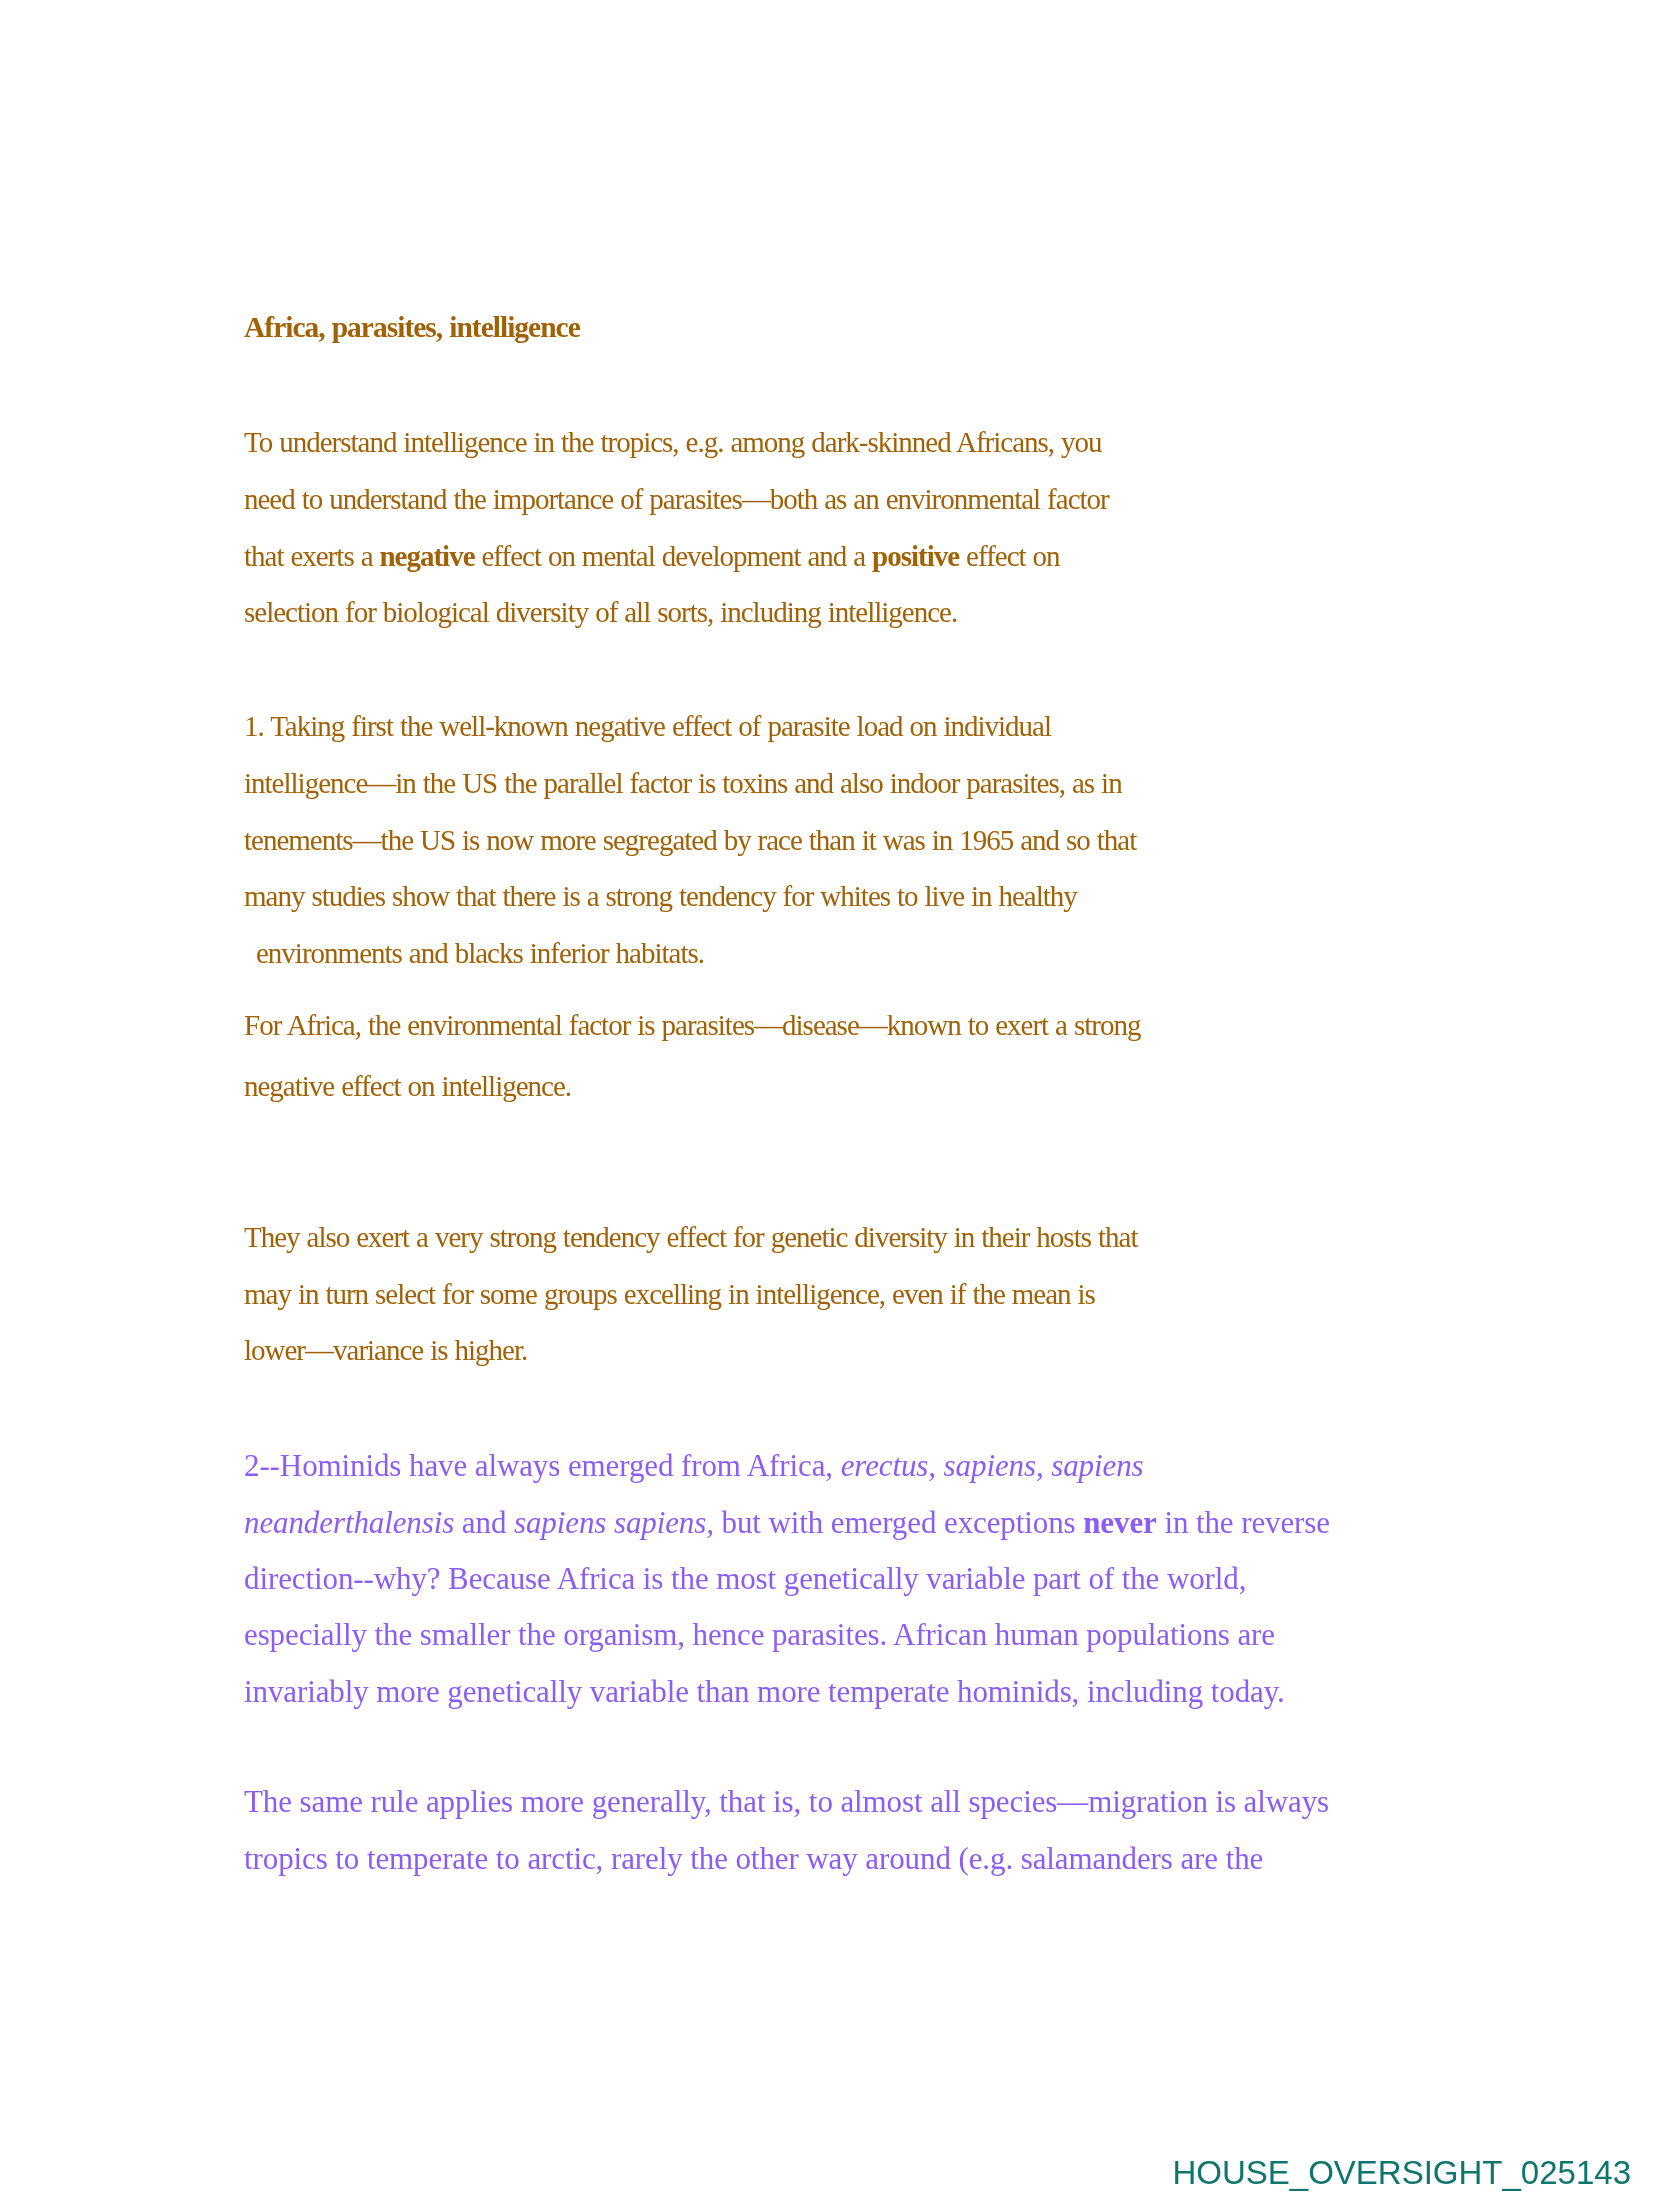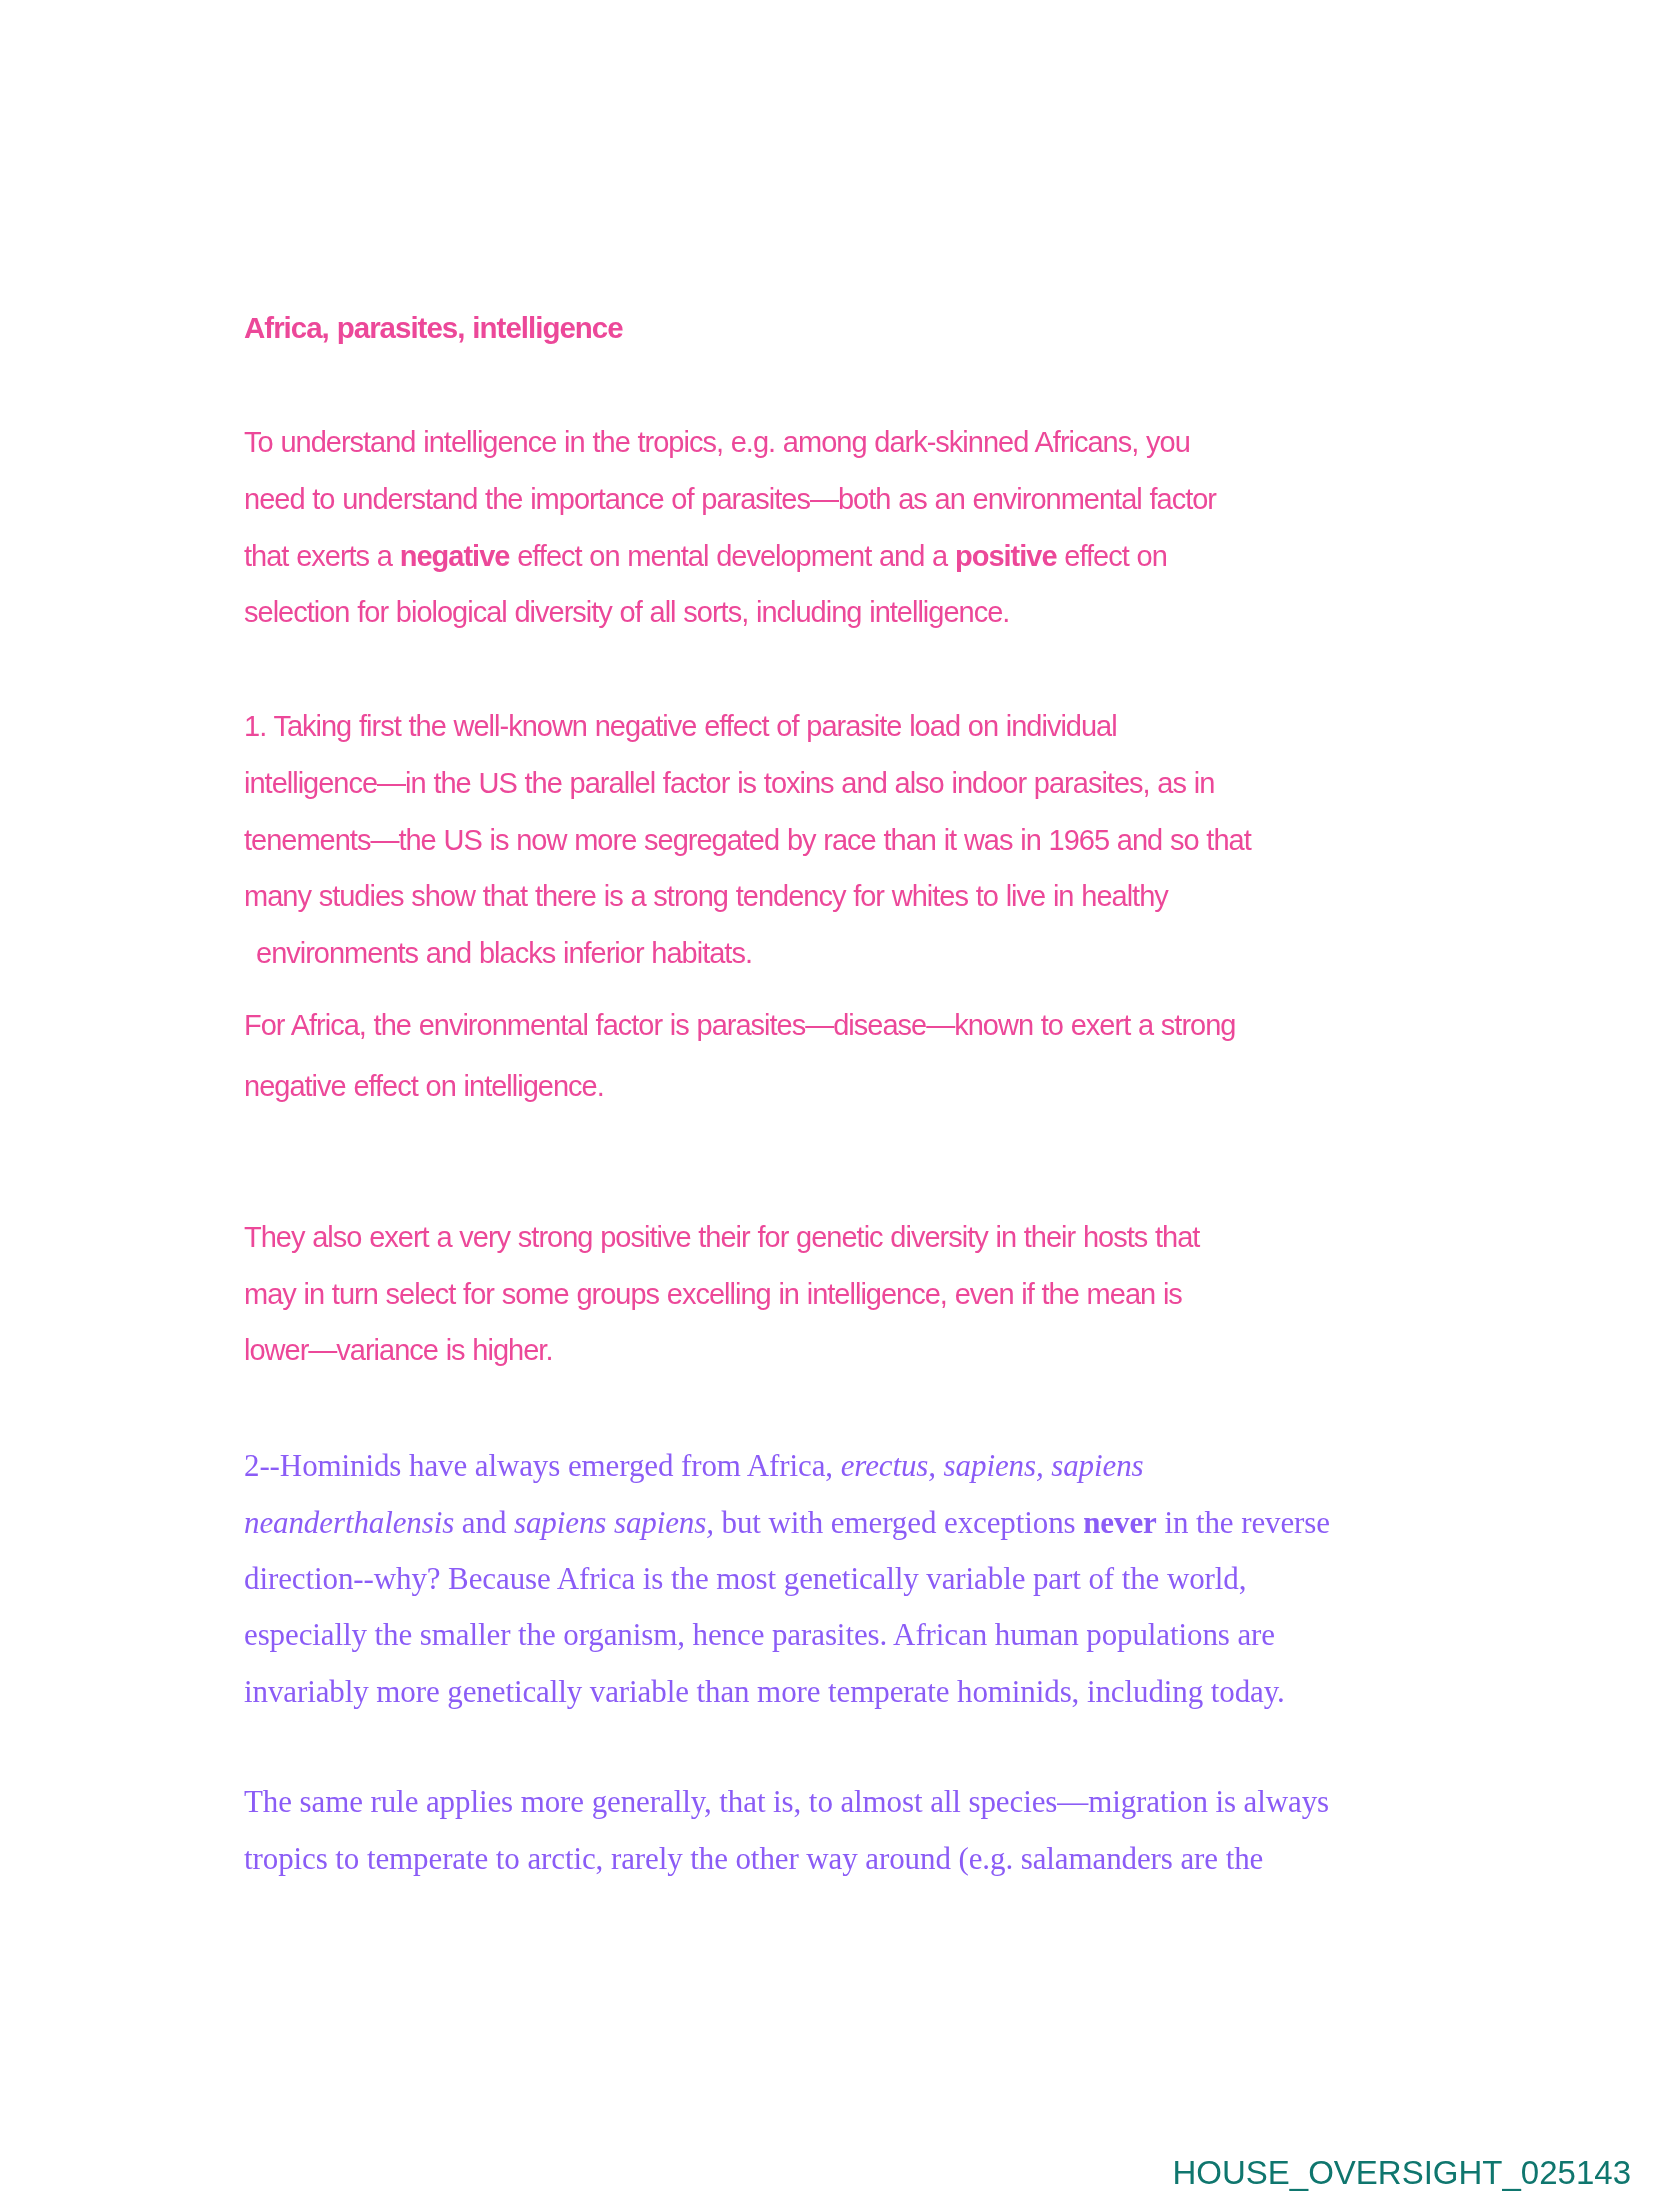--- a/index.html
+++ b/index.html
@@ -20,23 +20,23 @@
       height: 2205px;
       background: #ffffff;
     }
     .line {
       position: absolute;
       left: 244px;
       white-space: nowrap;
       line-height: 1;
     }
     .cambria {
-      font-family: Liberation Sans, sans-serif;
+      font-family: Liberation Serif, serif;
       font-size: 29px;
-      color: #ec4899;
+      color: #a16207;
       letter-spacing: -1px;
       word-spacing: 0.7px;
     }
     .heading {
       font-weight: bold;
       font-size: 29.5px;
     }
     .times {
       font-family: "Liberation Serif", "DejaVu Serif", serif;
       font-size: 31px;
@@ -77,21 +77,21 @@
     <div class="line cambria" style="top:882px;">many studies show that there is a strong tendency for whites to live in healthy</div>
     <div class="line cambria" style="top:939px;margin-left:12px;">environments and blacks inferior habitats.</div>
   </div>
 
   <div>
     <div class="line cambria" style="top:1011px;">For Africa, the environmental factor is parasites—disease—known to exert a strong</div>
     <div class="line cambria" style="top:1072px;">negative effect on intelligence.</div>
   </div>
 
   <div>
-    <div class="line cambria" style="top:1223px;">They also exert a very strong positive their for genetic diversity in their hosts that</div>
+    <div class="line cambria" style="top:1223px;">They also exert a very strong tendency effect for genetic diversity in their hosts that</div>
     <div class="line cambria" style="top:1280px;">may in turn select for some groups excelling in intelligence, even if the mean is</div>
     <div class="line cambria" style="top:1336px;">lower—variance is higher.</div>
   </div>
 
   <div>
     <div class="line times" style="top:1450px;"><span>2--Hominids have always emerged from Africa, </span><i>erectus, sapiens, sapiens</i></div>
     <div class="line times" style="top:1507px;"><i>neanderthalensis</i><span> and </span><i>sapiens sapiens,</i><span> but with emerged exceptions </span><b>never</b><span> in the reverse</span></div>
     <div class="line times" style="top:1563px;">direction--why? Because Africa is the most genetically variable part of the world,</div>
     <div class="line times" style="top:1619px;">especially the smaller the organism, hence parasites. African human populations are</div>
     <div class="line times" style="top:1676px;">invariably more genetically variable than more temperate hominids, including today.</div>

